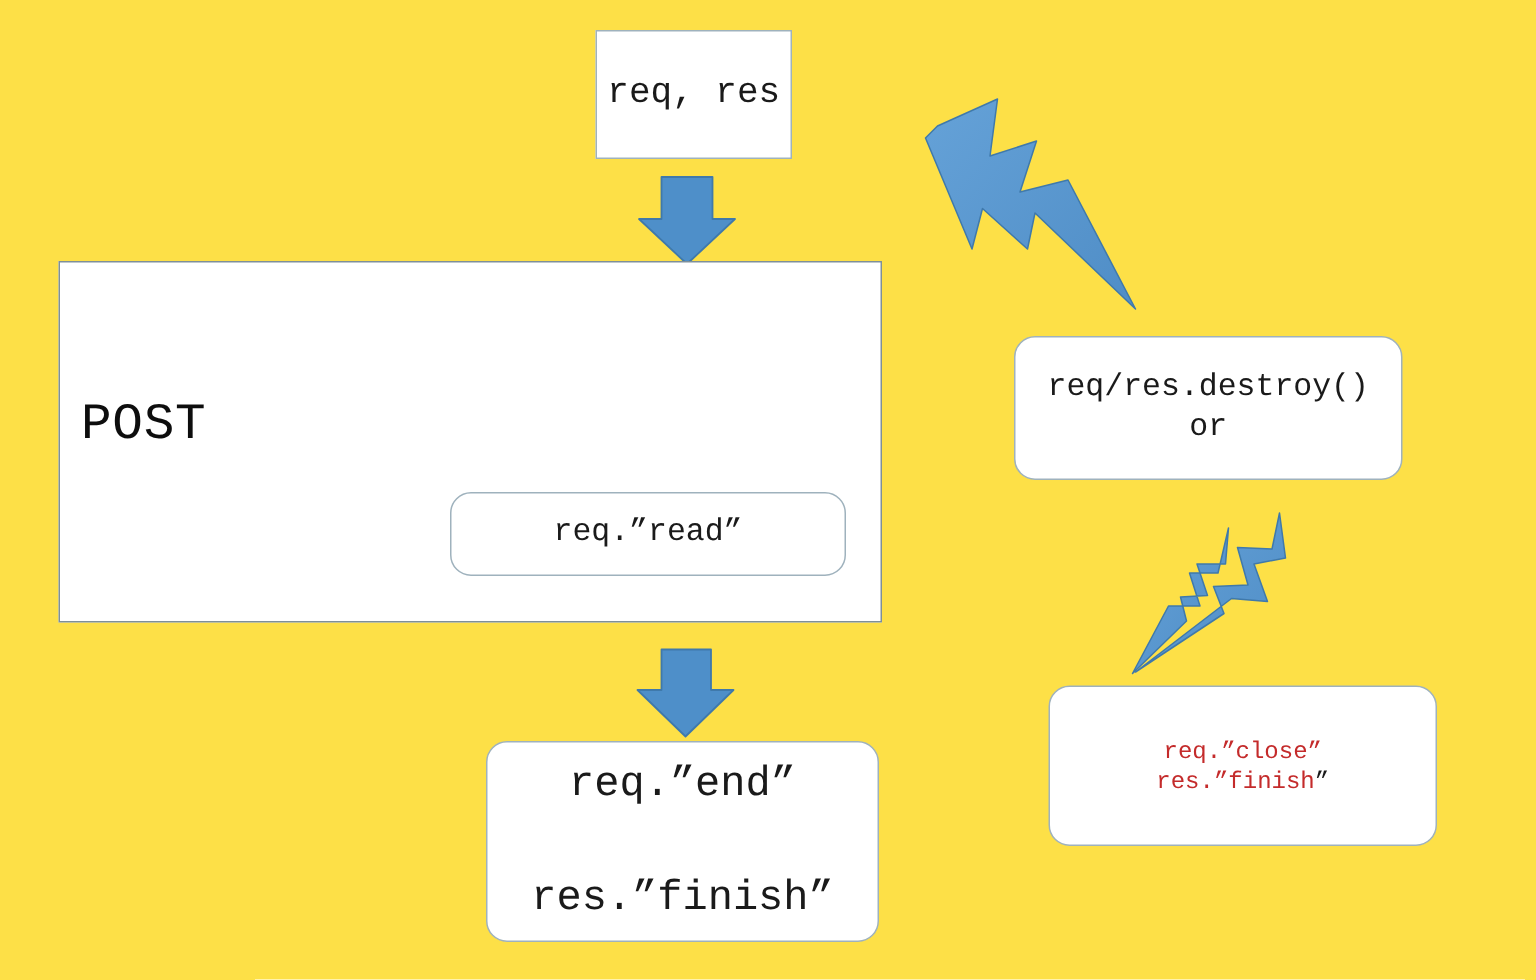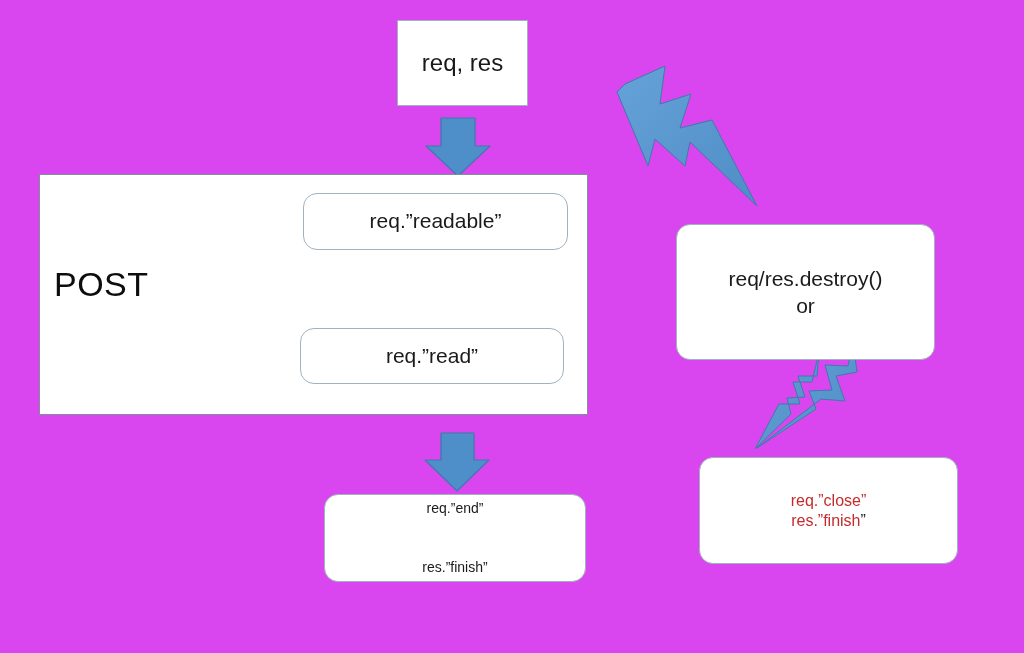--- a/index.html
+++ b/index.html
@@ -8,22 +8,23 @@
     padding: 0;
     background: #ffffff;
   }
   body {
     font-family: "Liberation Sans", sans-serif;
   }
   #canvas {
     position: relative;
     width: 1024px;
     height: 653px;
-    background: #d946ef;
+    background: #fde047;
     overflow: hidden;
+    font-family: Liberation Mono, monospace;
   }
   .node {
     position: absolute;
     box-sizing: border-box;
     background: #ffffff;
     border: 1px solid #9fb2bd;
     display: flex;
     flex-direction: column;
     align-items: center;
     justify-content: center;
@@ -55,25 +56,25 @@
   #node-readable {
     left: 303px; top: 193px; width: 265px; height: 57px;
     font-size: 21px;
   }
   #node-read {
     left: 300px; top: 328px; width: 264px; height: 56px;
     font-size: 21px;
     text-align: right;
   }
   #node-end-finish {
-    left: 324px; top: 494px; width: 262px; height: 88px;
-    font-size: 14px;
+    left: 324px; top: 494px; width: 262px; height: 134px;
+    font-size: 28px;
   }
   #node-destroy {
-    left: 676px; top: 224px; width: 259px; height: 136px;
+    left: 676px; top: 224px; width: 259px; height: 96px;
     font-size: 21px;
   }
   #node-close {
     left: 699px; top: 457px; width: 259px; height: 107px;
     font-size: 16px;
   }
   #node-end-finish .line + .line { margin-top: 41px; }
   #node-destroy .line { margin-top: 1px; }
   #node-close .line { margin-top: 0px; }
   .line { display: block; white-space: nowrap; }
@@ -165,23 +166,20 @@
   </svg>
 
   <div class="node sharp" id="node-req-res">
     <span class="line">req, res</span>
   </div>
 
   <div class="node sharp" id="node-post-group">
     <span id="post-label">POST</span>
   </div>
 
-  <div class="node rounded" id="node-readable">
-    <span class="line">req.”readable”</span>
-  </div>
 
   <div class="node rounded" id="node-read">
     <span class="line">req.”read”</span>
   </div>
 
   <div class="node rounded" id="node-end-finish">
     <span class="line">req.”end”</span>
     <span class="line">res.”finish”</span>
   </div>
 

